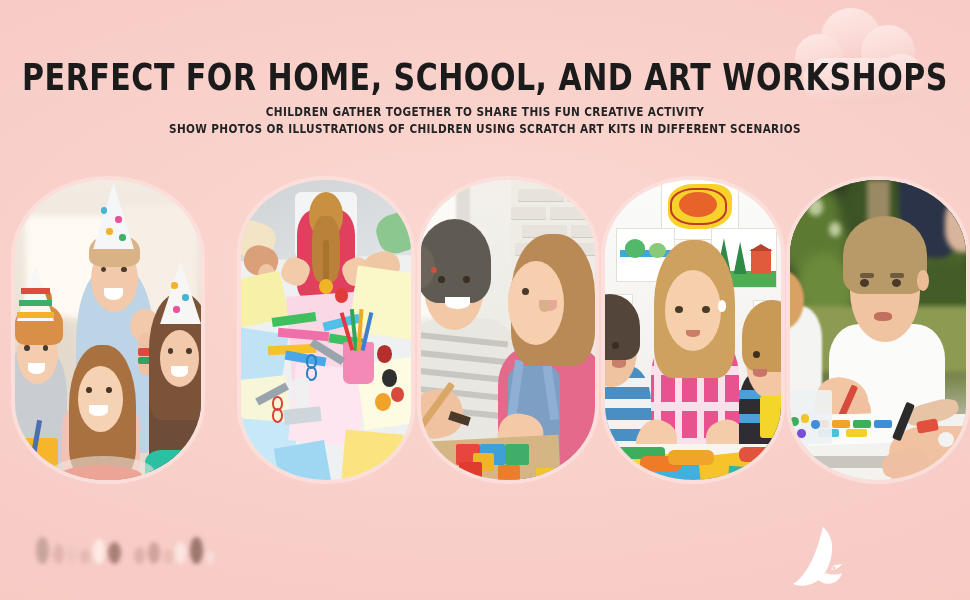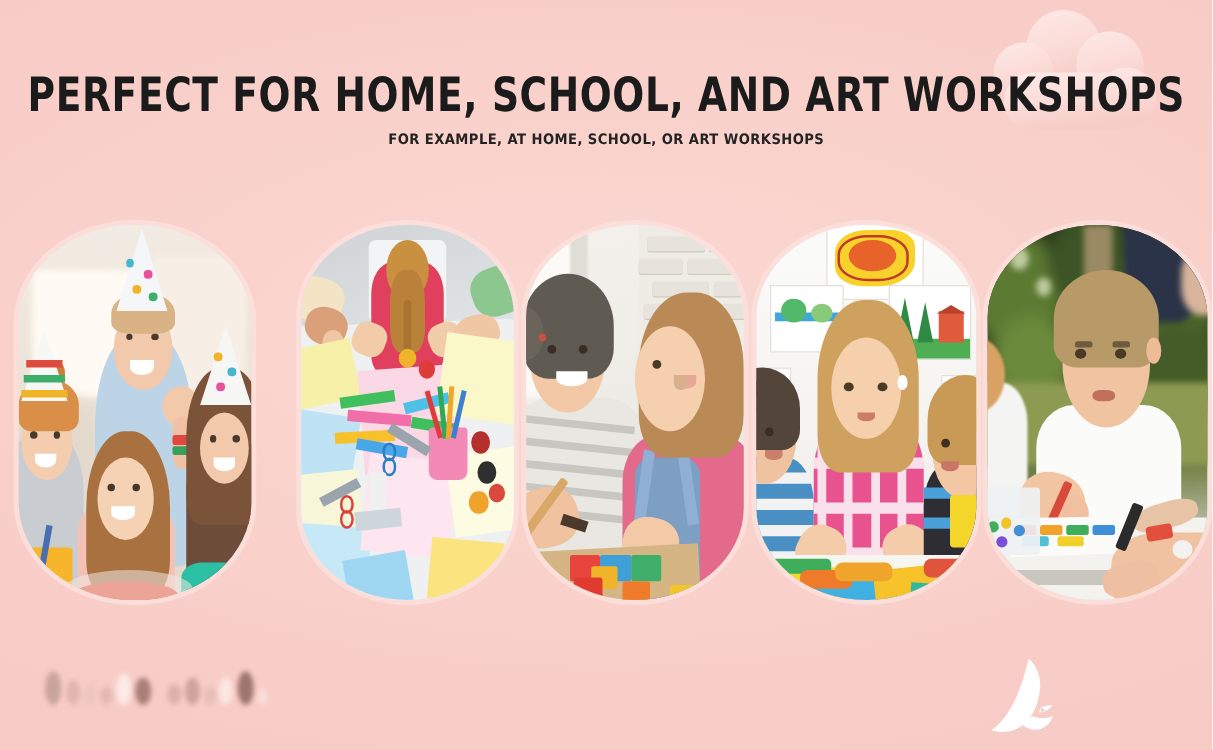--- a/index.html
+++ b/index.html
@@ -210,21 +210,22 @@
     <div class="pill" style="left:112px;width:12px; height:22px; background:#cfa49c;"></div>
     <div class="pill" style="left:127px;width:10px; height:15px; background:#e7bdb6;"></div>
     <div class="pill" style="left:139px;width:11px; height:22px; background:#fbe6e2;"></div>
     <div class="pill" style="left:154px;width:13px; height:27px; background:#9d766e;"></div>
     <div class="pill" style="left:170px;width:8px;  height:13px; background:#f6ded9;"></div>
   </div>
 
   <div class="header">
     <div class="title">PERFECT FOR HOME, SCHOOL, AND ART WORKSHOPS</div>
     <div class="subtitle">
-      <div>FOR EXAMPLE, AT HOME, SCHOOL, OR ART WORKSHOPS</div>
+      <div>CHILDREN GATHER TOGETHER TO SHARE THIS FUN CREATIVE ACTIVITY</div>
+      <div>SHOW PHOTOS OR ILLUSTRATIONS OF CHILDREN USING SCRATCH ART KITS IN DIFFERENT SCENARIOS</div>
     </div>
   </div>
 
   <div class="cards">
 
     <div class="card" style="left:15px; width:186px;">
       <div class="photo">
         <div class="sc">
           <div class="s1-bg"></div>
           <div class="s1-wall"></div>

